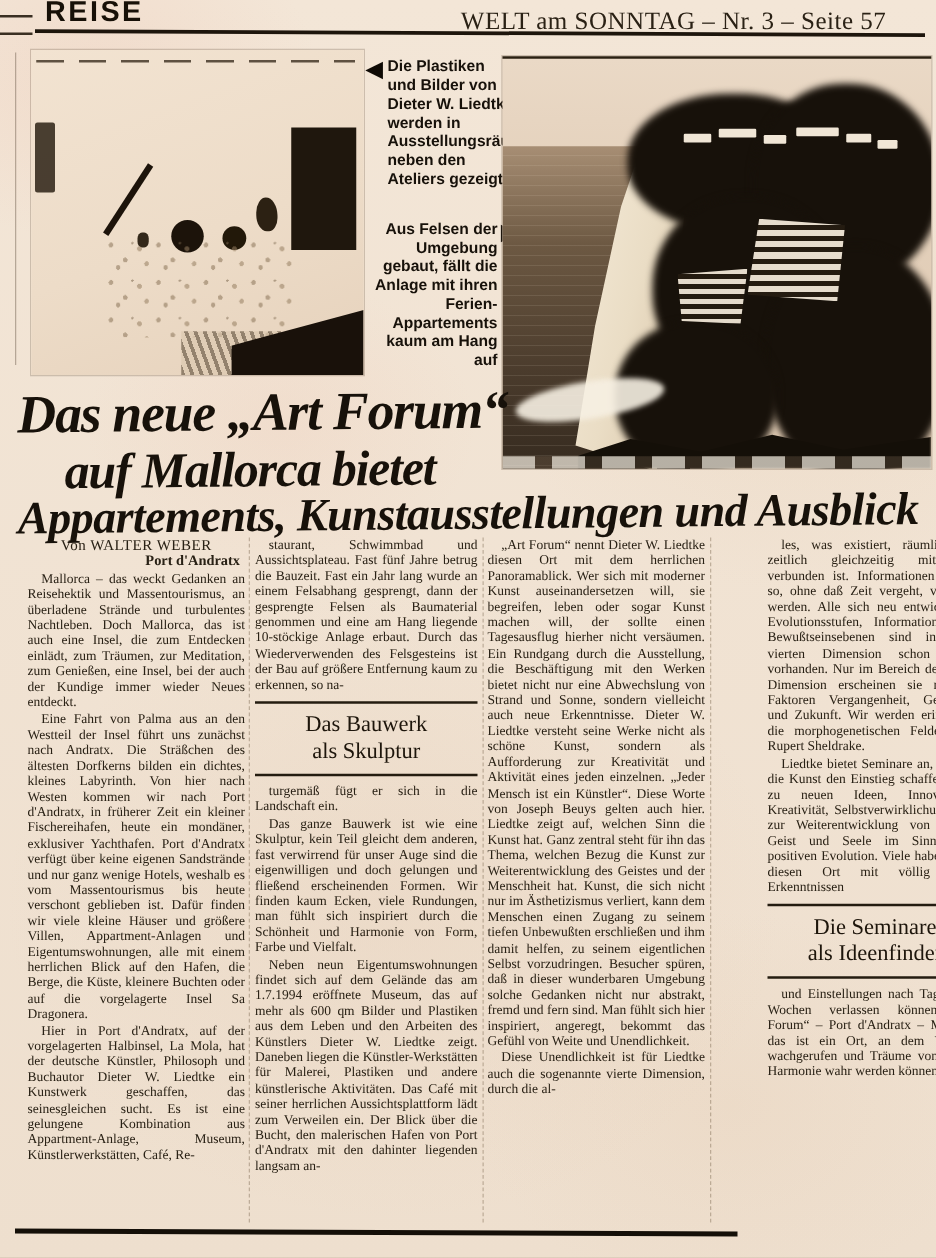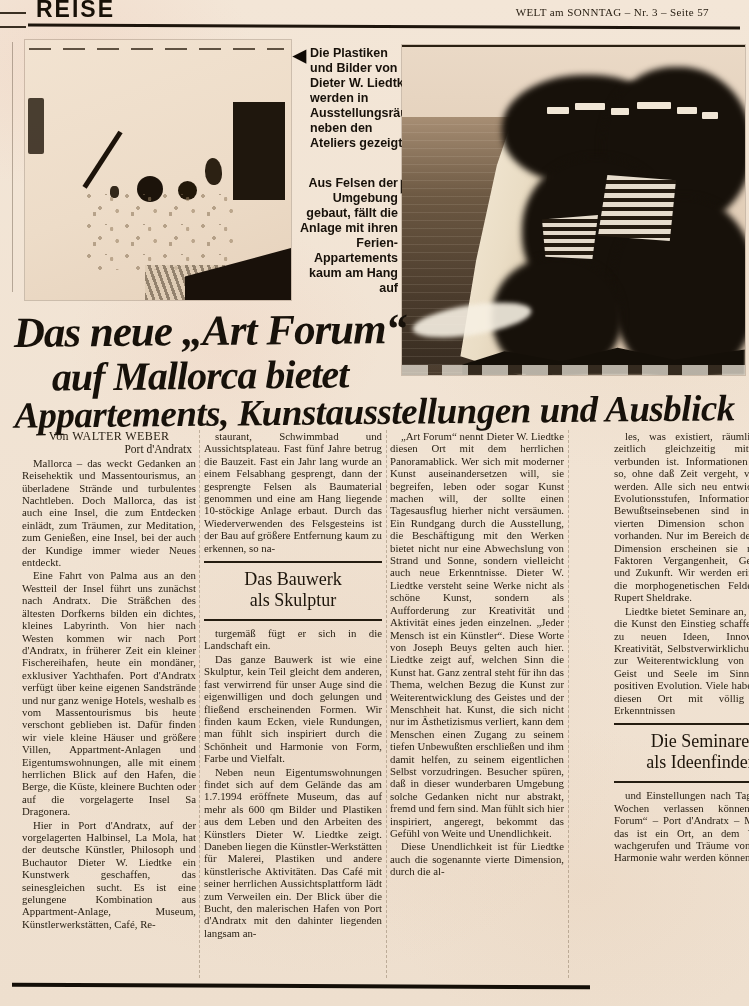--- a/index.html
+++ b/index.html
@@ -10,21 +10,21 @@
       radial-gradient(ellipse 260px 200px at 30% 34%, rgba(236,186,166,.16), transparent 60%),
       radial-gradient(ellipse 420px 320px at 86% 28%, rgba(221,191,160,.20), transparent 60%),
       radial-gradient(ellipse 520px 420px at 42% 72%, rgba(213,178,148,.14), transparent 60%),
       radial-gradient(ellipse 340px 260px at 78% 88%, rgba(224,196,168,.18), transparent 60%),
       linear-gradient(#f3e6d7, #eedfce);
   }
   
   .section-label { position:absolute; left:36px; top:-4px; font-family:"Liberation Sans",sans-serif;
     font-weight:700; font-size:23px; letter-spacing:2px; color:#171007; }
   .edge-dash { position:absolute; background:#3a2f22; }
-  .masthead { position:absolute; right:40px; top:6px; font-size:11px; letter-spacing:.4px; color:#2a2115; }
+  .masthead { position:absolute; right:40px; top:6px; font-size:20px; letter-spacing:.4px; color:#2a2115; }
   .header-rule { position:absolute; left:28px; top:25px; width:712px; height:3px; background:#1d150c;
     transform:rotate(.25deg); }
   
   .photo { position:absolute; overflow:hidden; }
   .photo-left { left:25px; top:40px; width:266px; height:260px;
     background:linear-gradient(160deg,#f2e3d1 0%, #eddcc8 55%, #e6d2bc 100%); box-shadow:0 0 0 1px rgba(90,70,50,.25); }
   .pl-ceiling { position:absolute; left:4px; top:8px; width:255px; height:2px;
     background:repeating-linear-gradient(90deg,#3a2d1e 0 22px, transparent 22px 34px); opacity:.8; }
   .pl-wallpatch { position:absolute; left:3px; top:58px; width:16px; height:56px; background:#2c2114; opacity:.85; border-radius:2px; }
   .pl-doorway { position:absolute; left:208px; top:62px; width:52px; height:98px; background:#1f170d; }
@@ -91,21 +91,21 @@
   .hl3 { left:0; top:390px; width:749px; text-align:center; font-size:37px; letter-spacing:-.5px; white-space:nowrap; }
   
   .col { position:absolute; top:430px; font-size:10.8px; line-height:12.4px; text-align:justify;
     color:#292115; }
   .col1 { left:22px;  width:174px; }
   .col2 { left:204px; width:178px; }
   .col3 { left:390px; width:174px; }
   .col4 { left:592px; width:172px;margin-left:22px; }
   .bp { text-indent:11px; margin-bottom:1px; }
   .byline { text-align:center; font-size:12px; letter-spacing:.4px; margin-bottom:1px; }
-  .dateline { text-align:right; font-weight:400; font-size:11.5px; padding-right:4px; margin-bottom:1px; }
+  .dateline { text-align:right; font-weight:700; font-size:11.5px; padding-right:4px; margin-bottom:1px; }
   .subhead-box { border-top:2px solid #241c10; border-bottom:2px solid #241c10; margin:7px 0 6px;
     padding:6px 0 8px; text-align:center; }
   .subhead-box span { display:block; width:68%; margin:0 auto; font-size:18px; line-height:21px;
     text-indent:0; color:#1d150b; }
   .col-divider { position:absolute; top:430px; width:0; height:548px; border-left:1px dashed rgba(98,76,52,.35); }
   .bottom-rule { position:absolute; left:12px; top:984px; width:578px; height:4px; background:#140f08;
     transform:rotate(.25deg); }
   .scan-line-left { position:absolute; left:12px; top:42px; width:1px; height:250px; background:rgba(70,52,34,.35); }
 </style>
 </head>

